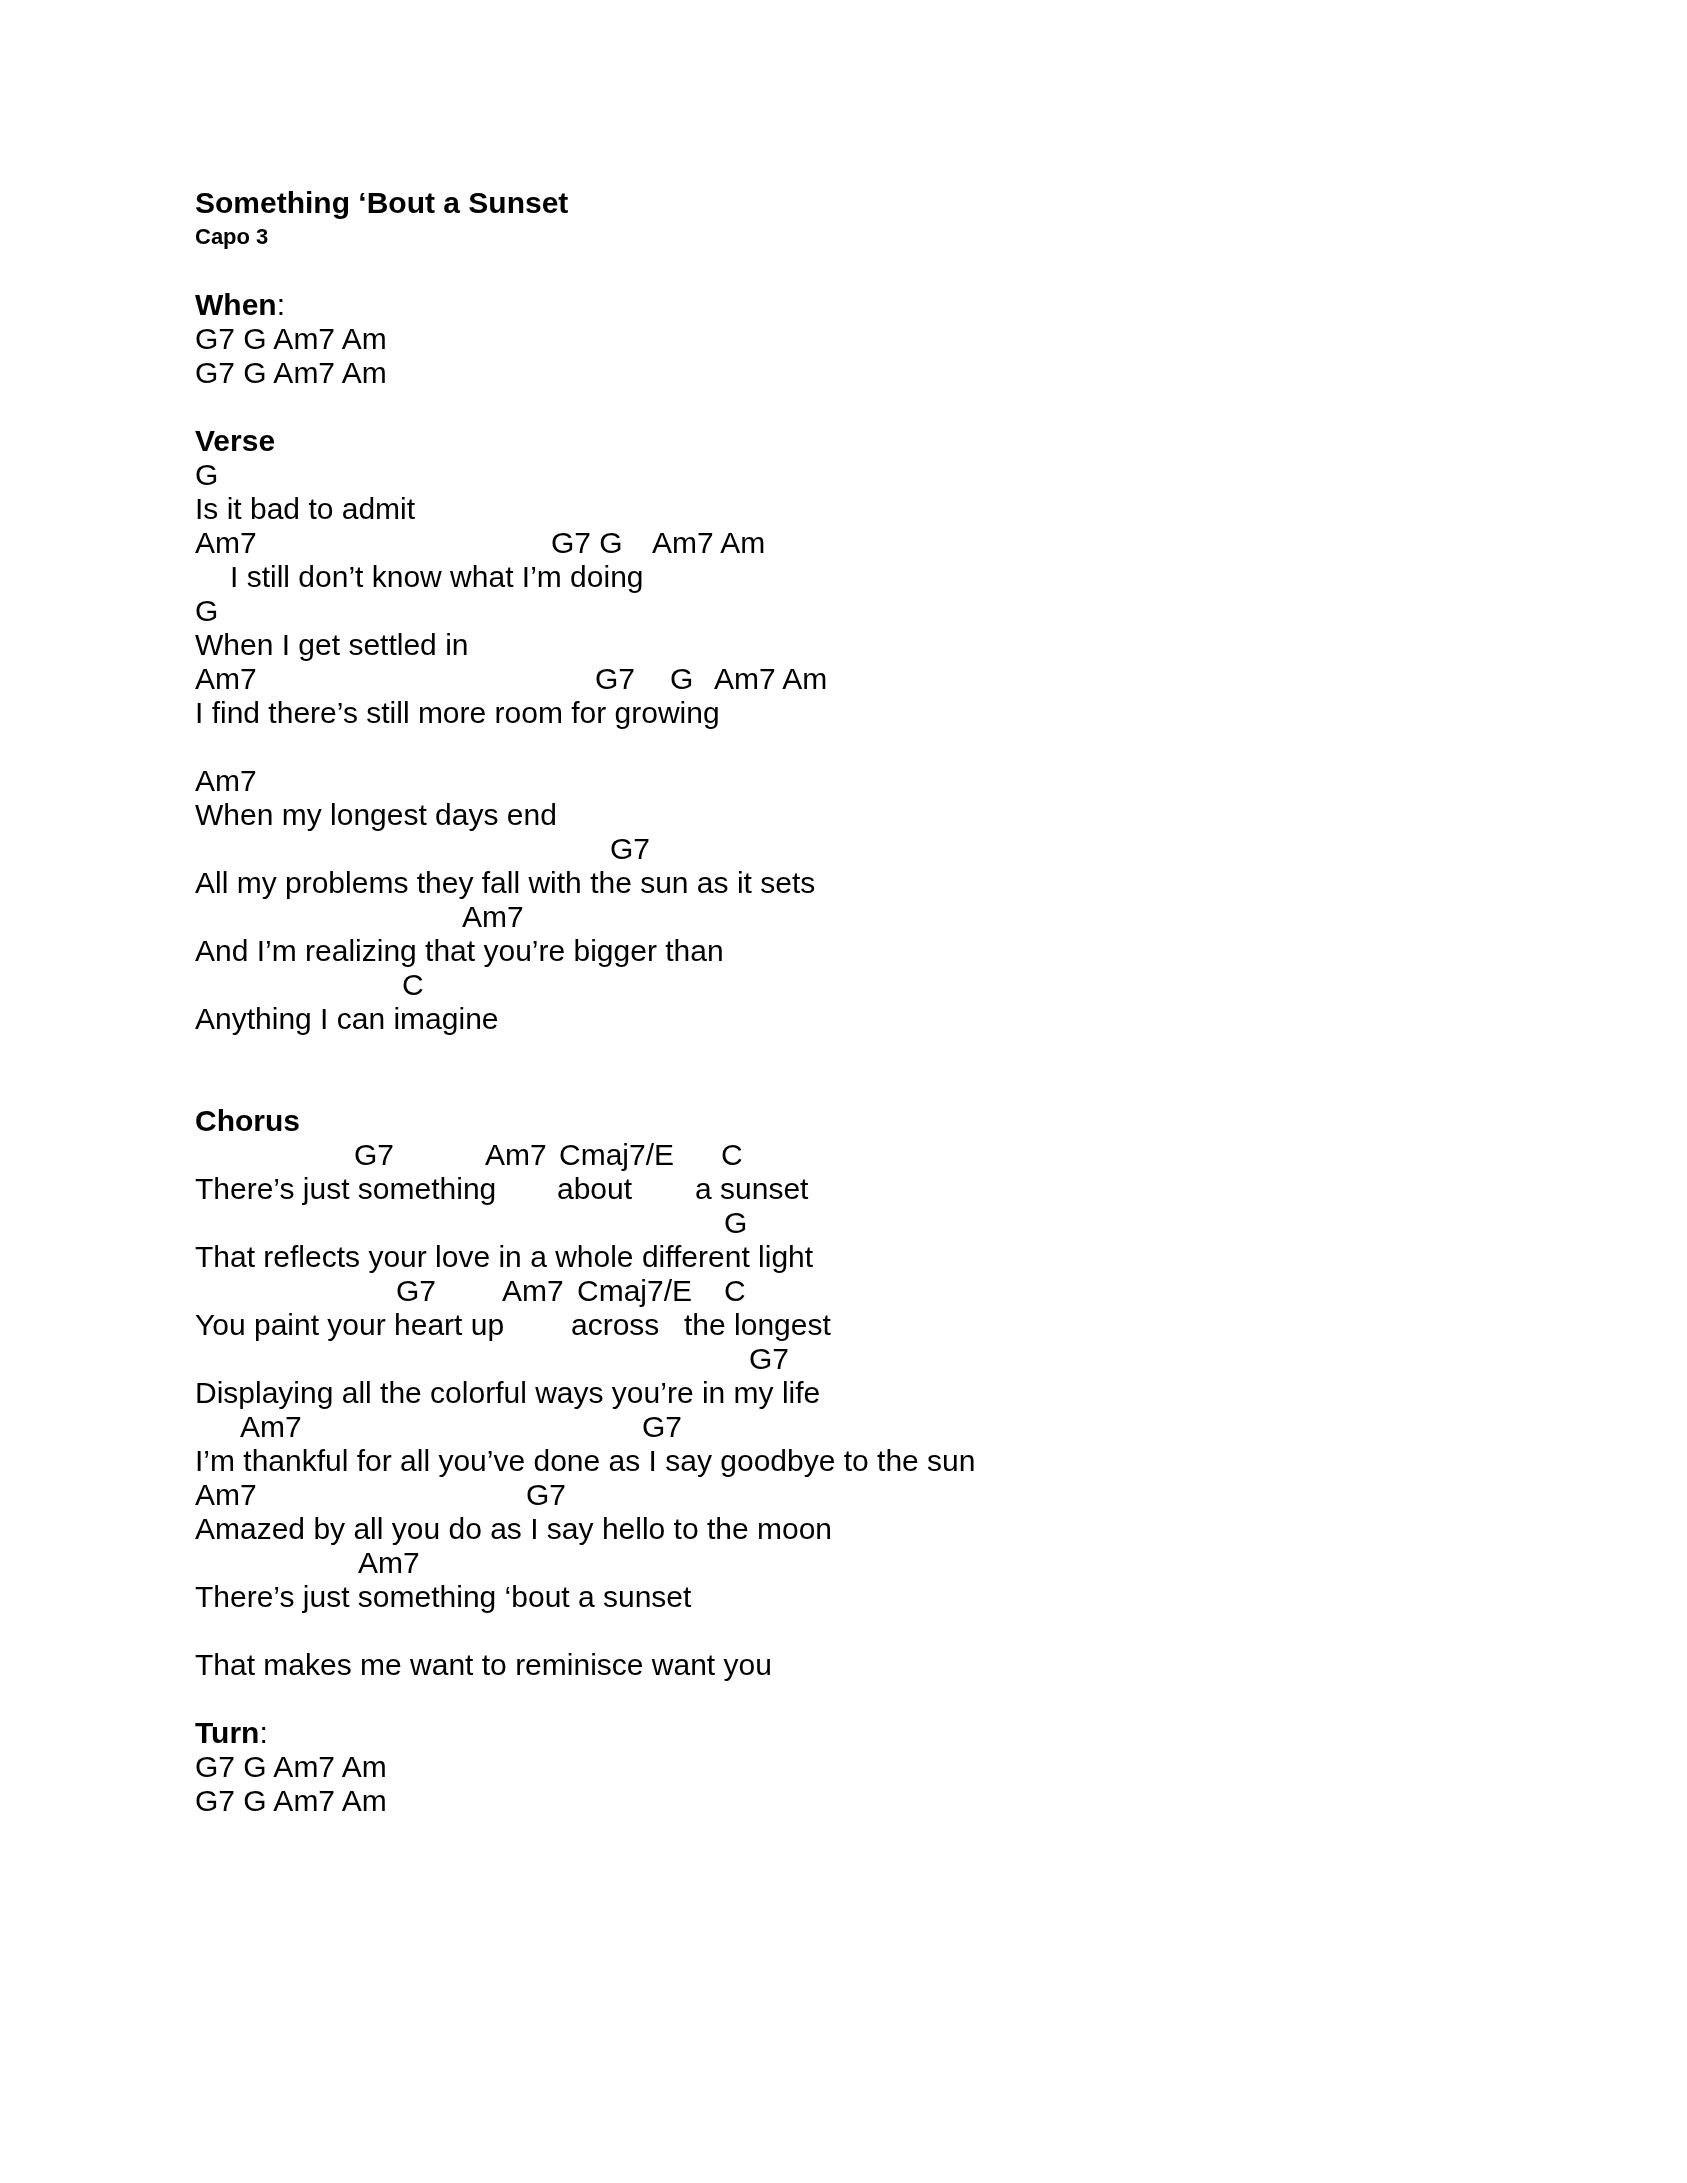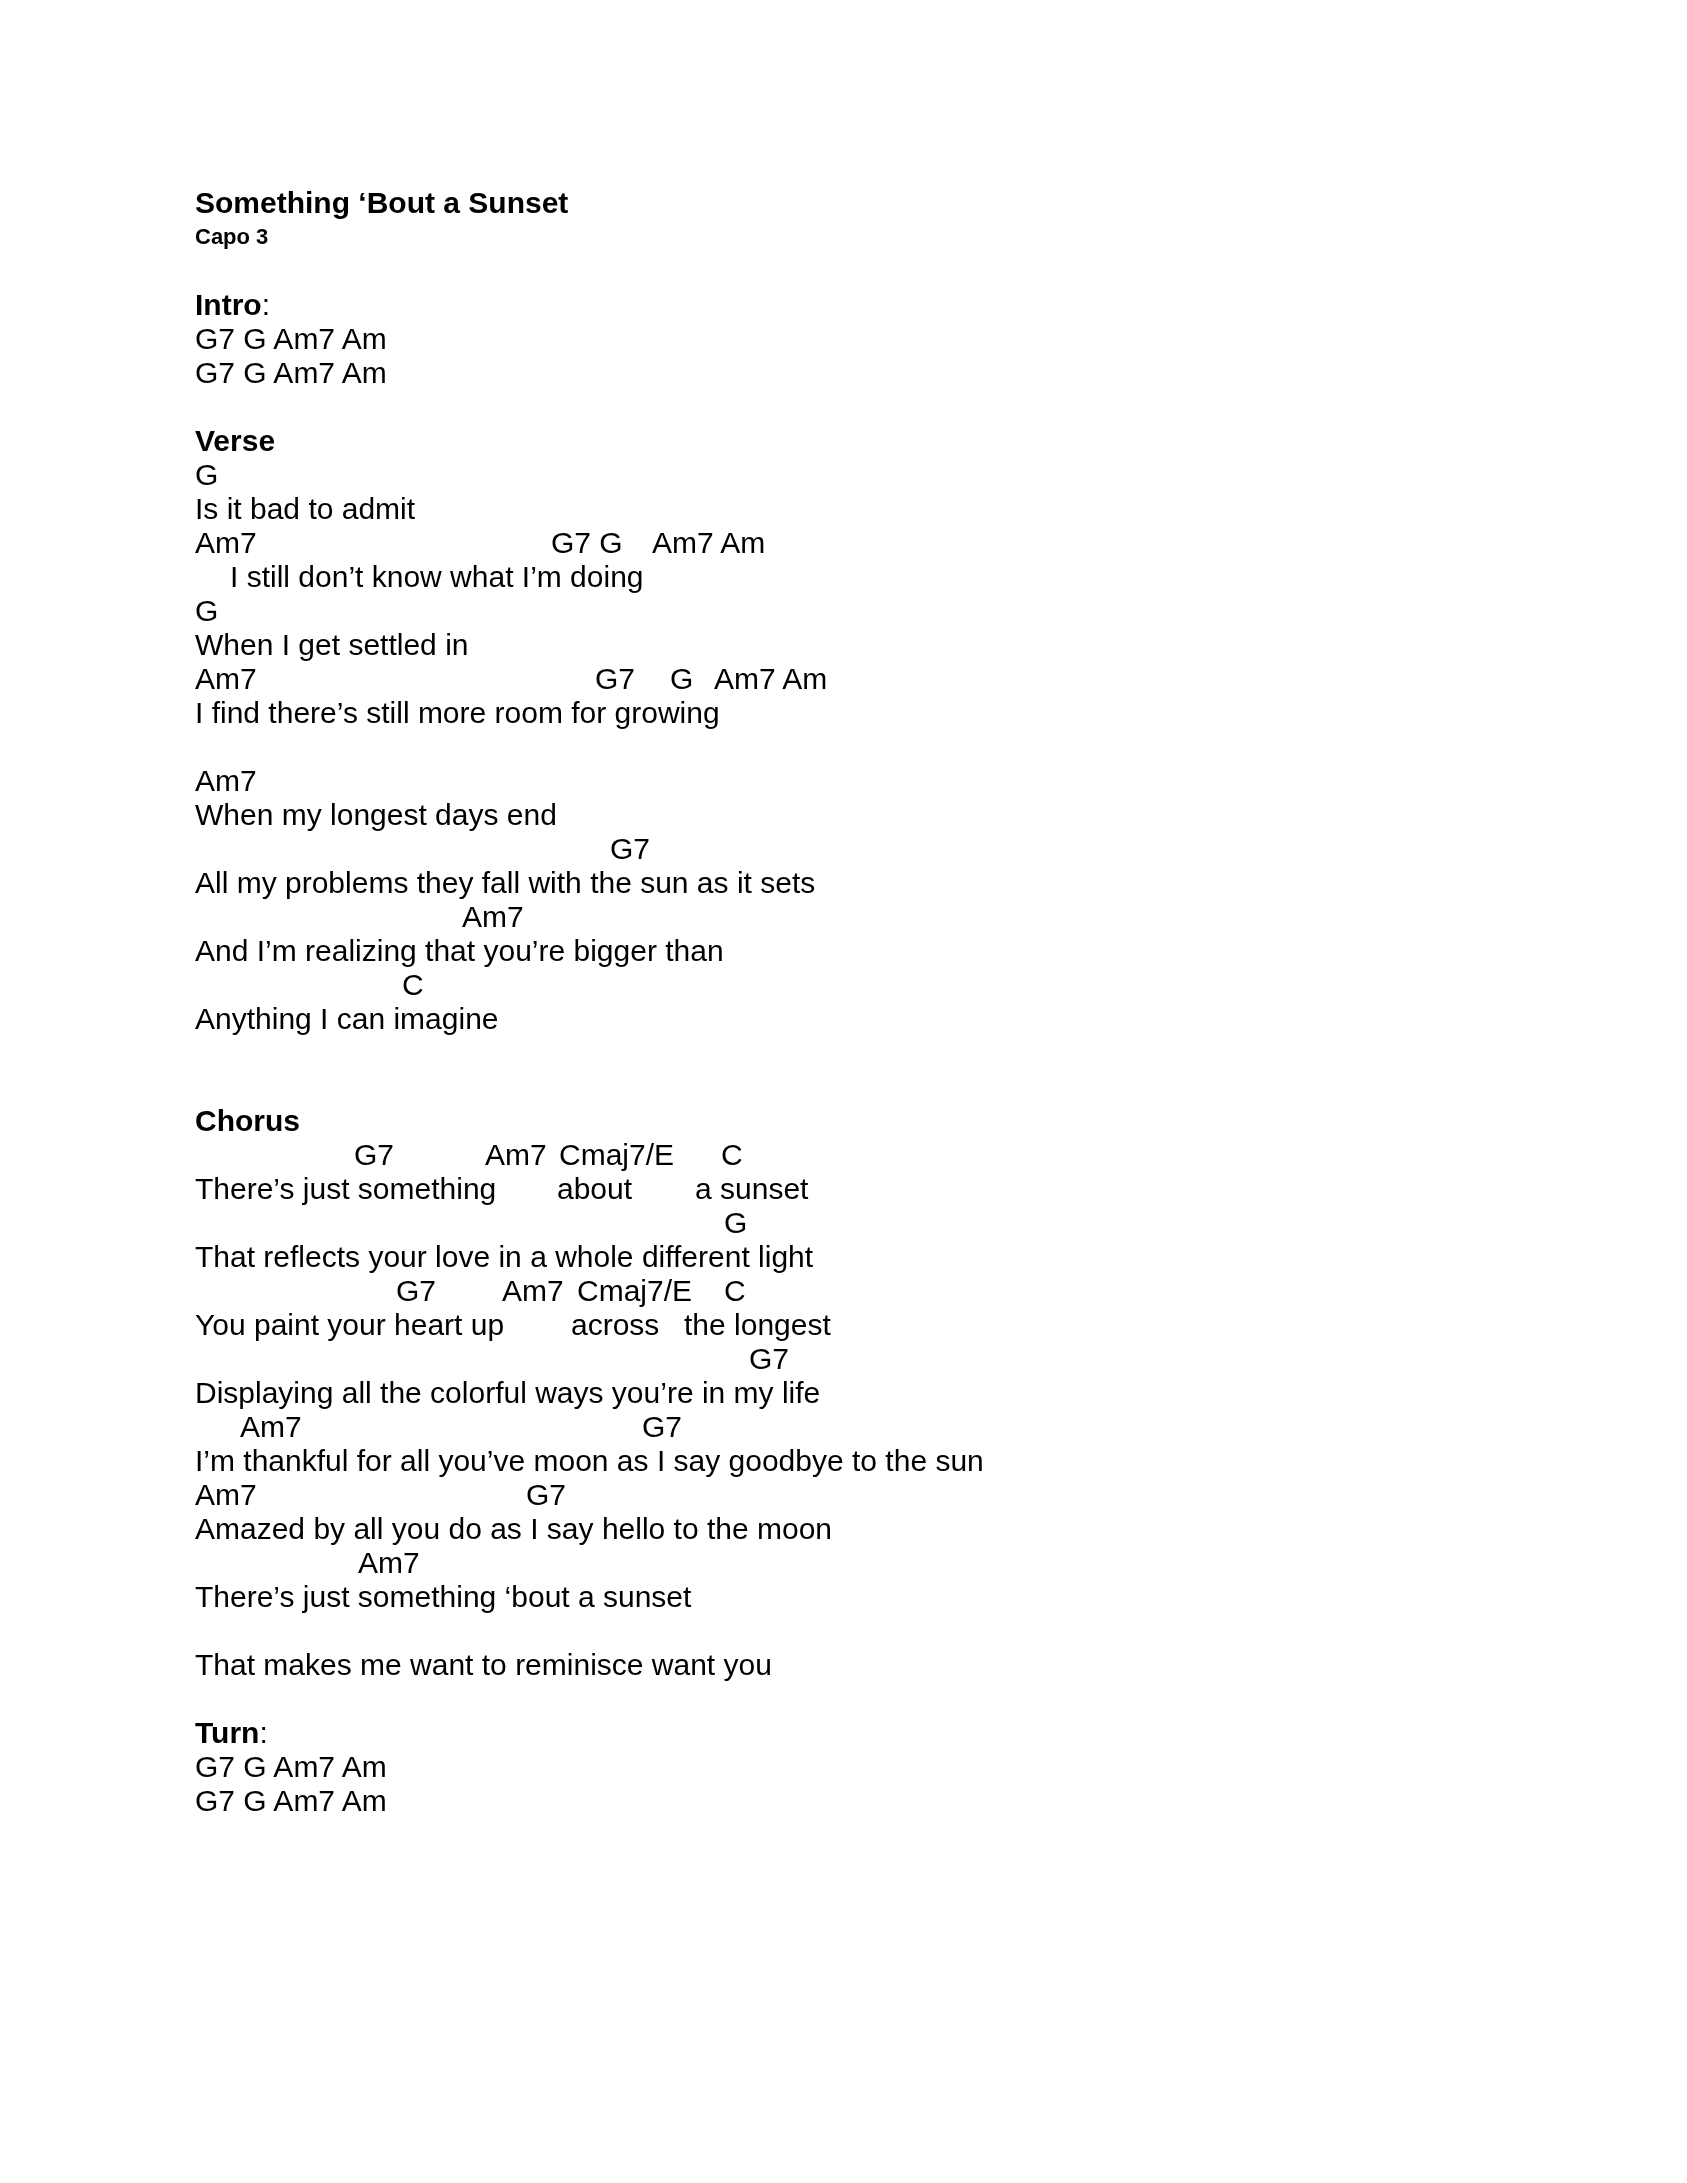--- a/index.html
+++ b/index.html
@@ -25,21 +25,21 @@
   .seg{position:absolute;top:0;white-space:pre;}
 </style>
 </head>
 <body>
 
 <div class="page">
   <div class="sheet" id="sheet" style="left: 195px; top: 186px;">
       <div class="line" style="height: 34px; line-height: 34px; font-size: 30px;"><span class="b">Something ‘Bout a Sunset</span></div>
       <div class="line" style="height: 34px; line-height: 34px; font-size: 22px;"><span class="b">Capo 3</span></div>
       <div class="line" style="height: 34px; line-height: 34px; font-size: 30px;"></div>
-      <div class="line" style="height: 34px; line-height: 34px; font-size: 30px;"><span class="b">Intro</span><span>:</span></div>
+      <div class="line" style="height: 34px; line-height: 34px; font-size: 30px;"><span class="b">When</span><span>:</span></div>
       <div class="line" style="height: 34px; line-height: 34px; font-size: 30px;"><span>G7 G Am7 Am</span></div>
       <div class="line" style="height: 34px; line-height: 34px; font-size: 30px;"><span>G7 G Am7 Am</span></div>
       <div class="line" style="height: 34px; line-height: 34px; font-size: 30px;"></div>
       <div class="line" style="height: 34px; line-height: 34px; font-size: 30px;"><span class="b">Verse</span></div>
       <div class="line" style="height: 34px; line-height: 34px; font-size: 30px;"><span>G</span></div>
       <div class="line" style="height: 34px; line-height: 34px; font-size: 30px;"><span>Is it bad to admit</span></div>
       <div class="line" style="height: 34px; line-height: 34px; font-size: 30px;"><span class="seg" style="left: 0px;">Am7</span><span class="seg" style="left: 356px;">G7 G</span><span class="seg" style="left: 457px;">Am7 Am</span></div>
       <div class="line" style="height: 34px; line-height: 34px; font-size: 30px; margin-left: 35px;"><span>I still don’t know what I’m doing</span></div>
       <div class="line" style="height: 34px; line-height: 34px; font-size: 30px;"><span>G</span></div>
       <div class="line" style="height: 34px; line-height: 34px; font-size: 30px;"><span>When I get settled in</span></div>
@@ -59,21 +59,21 @@
       <div class="line" style="height: 34px; line-height: 34px; font-size: 30px;"><span class="b">Chorus</span></div>
       <div class="line" style="height: 34px; line-height: 34px; font-size: 30px;"><span class="seg" style="left: 159px;">G7</span><span class="seg" style="left: 290px;">Am7</span><span class="seg" style="left: 364px;">Cmaj7/E</span><span class="seg" style="left: 526px;">C</span></div>
       <div class="line" style="height: 34px; line-height: 34px; font-size: 30px;"><span class="seg" style="left: 0px;">There’s just something</span><span class="seg" style="left: 362px;">about</span><span class="seg" style="left: 500px;">a sunset</span></div>
       <div class="line" style="height: 34px; line-height: 34px; font-size: 30px;"><span class="seg" style="left: 529px;">G</span></div>
       <div class="line" style="height: 34px; line-height: 34px; font-size: 30px;"><span>That reflects your love in a whole different light</span></div>
       <div class="line" style="height: 34px; line-height: 34px; font-size: 30px;"><span class="seg" style="left: 201px;">G7</span><span class="seg" style="left: 307px;">Am7</span><span class="seg" style="left: 382px;">Cmaj7/E</span><span class="seg" style="left: 529px;">C</span></div>
       <div class="line" style="height: 34px; line-height: 34px; font-size: 30px;"><span class="seg" style="left: 0px;">You paint your heart up</span><span class="seg" style="left: 376px;">across</span><span class="seg" style="left: 489px;">the longest</span></div>
       <div class="line" style="height: 34px; line-height: 34px; font-size: 30px;"><span class="seg" style="left: 554px;">G7</span></div>
       <div class="line" style="height: 34px; line-height: 34px; font-size: 30px;"><span>Displaying all the colorful ways you’re in my life</span></div>
       <div class="line" style="height: 34px; line-height: 34px; font-size: 30px;"><span class="seg" style="left: 45px;">Am7</span><span class="seg" style="left: 447px;">G7</span></div>
-      <div class="line" style="height: 34px; line-height: 34px; font-size: 30px;"><span>I’m thankful for all you’ve moon as I say goodbye to the sun</span></div>
+      <div class="line" style="height: 34px; line-height: 34px; font-size: 30px;"><span>I’m thankful for all you’ve done as I say goodbye to the sun</span></div>
       <div class="line" style="height: 34px; line-height: 34px; font-size: 30px;"><span class="seg" style="left: 0px;">Am7</span><span class="seg" style="left: 331px;">G7</span></div>
       <div class="line" style="height: 34px; line-height: 34px; font-size: 30px;"><span>Amazed by all you do as I say hello to the moon</span></div>
       <div class="line" style="height: 34px; line-height: 34px; font-size: 30px;"><span class="seg" style="left: 163px;">Am7</span></div>
       <div class="line" style="height: 34px; line-height: 34px; font-size: 30px;"><span>There’s just something ‘bout a sunset</span></div>
       <div class="line" style="height: 34px; line-height: 34px; font-size: 30px;"></div>
       <div class="line" style="height: 34px; line-height: 34px; font-size: 30px;"><span>That makes me want to reminisce want you</span></div>
       <div class="line" style="height: 34px; line-height: 34px; font-size: 30px;"></div>
       <div class="line" style="height: 34px; line-height: 34px; font-size: 30px;"><span class="b">Turn</span><span>:</span></div>
       <div class="line" style="height: 34px; line-height: 34px; font-size: 30px;"><span>G7 G Am7 Am</span></div>
       <div class="line" style="height: 34px; line-height: 34px; font-size: 30px;"><span>G7 G Am7 Am</span></div>

